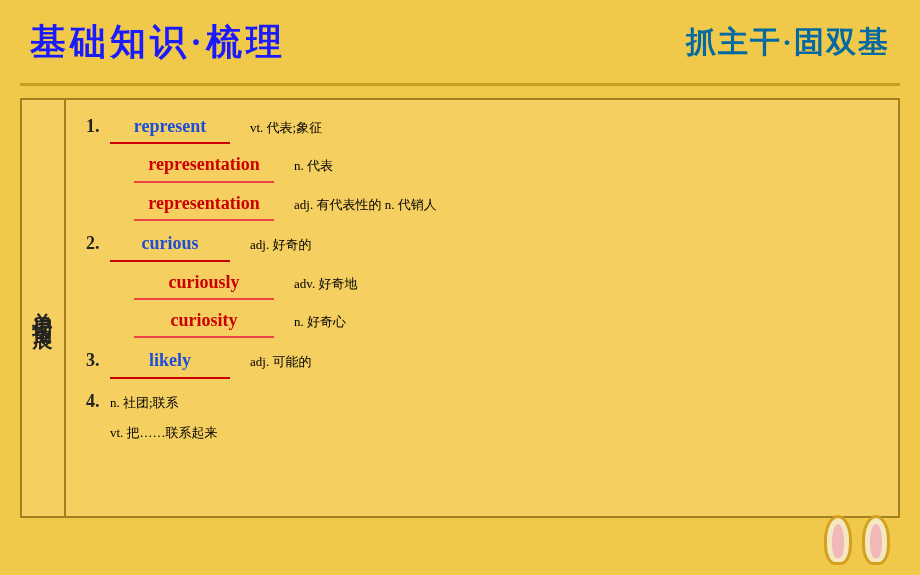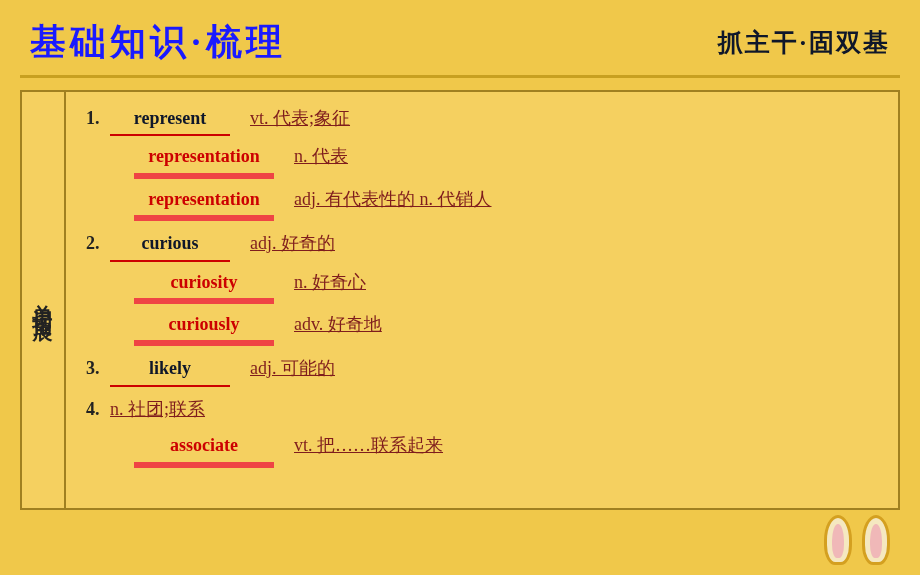--- a/index.html
+++ b/index.html
@@ -11,34 +11,34 @@
       font-family: "SimSun", "STSong", "Microsoft YaHei", serif;
       overflow: hidden;
       position: relative;
     }
 
     
     .header {
       display: flex;
       justify-content: space-between;
       align-items: center;
-      padding: 18px 30px 8px 30px;
+      padding: 18px 30px 16px 30px;
     }
 
     .header-left {
       font-size: 36px;
       font-weight: bold;
       color: #1a1aff;
       letter-spacing: 4px;
     }
 
     .header-right {
-      font-size: 25px;
-      font-weight: bold;
-      color: #0f172a;
+      font-size: 30px;
+      font-weight: bold;
+      color: #0369a1;
       letter-spacing: 2px;
     }
 
     
     .divider {
       height: 3px;
       background-color: #c8a020;
       margin: 0 20px;
     }
 
@@ -91,46 +91,45 @@
 
     .entry-number {
       font-size: 18px;
       font-weight: bold;
       color: #222;
       min-width: 24px;
     }
 
     .word-underline {
       font-size: 18px;
-      color: #0f172a;
+      color: #1d4ed8;
       font-weight: bold;
       border-bottom: 2px solid #cc0000;
       min-width: 120px;
       text-align: center;
       margin-right: 20px;
       padding: 0 4px;
     }
 
     .word-underline-indent {
       font-size: 18px;
       color: #cc0000;
       font-weight: bold;
-      border-bottom: 6px solid #ef4444;
+      border-bottom: 2px solid #ef4444;
       min-width: 140px;
       text-align: center;
       margin-left: 24px;
       margin-right: 20px;
       padding: 0 4px;
     }
 
     .definition {
-      font-size: 18px;
-      color: #7f1d1d;
+      font-size: 13px;
+      color: #000000;
       line-height: 1.8;
-      text-decoration: underline;
     }
 
     
     .rabbit {
       position: absolute;
       bottom: 10px;
       right: 30px;
       display: flex;
       gap: 10px;
     }
@@ -192,44 +191,43 @@
         </div>
       </div>
       <div class="entry-group">
         <div class="entry-row">
           <span class="entry-number">2.</span>
           <span class="word-underline">curious</span>
           <span class="definition">adj. 好奇的</span>
         </div>
         <div class="entry-row">
           <span style="min-width: 24px;"></span>
+          <span class="word-underline-indent">curiously</span>
+          <span class="definition">adv. 好奇地</span>
+        </div>
+        <div class="entry-row">
+          <span style="min-width: 24px;"></span>
           <span class="word-underline-indent">curiosity</span>
           <span class="definition">n. 好奇心</span>
-        </div>
-        <div class="entry-row">
-          <span style="min-width: 24px;"></span>
-          <span class="word-underline-indent">curiously</span>
-          <span class="definition">adv. 好奇地</span>
         </div>
       </div>
       <div class="entry-group">
         <div class="entry-row">
           <span class="entry-number">3.</span>
           <span class="word-underline">likely</span>
           <span class="definition">adj. 可能的</span>
         </div>
       </div>
       <div class="entry-group">
         <div class="entry-row">
           <span class="entry-number">4.</span>
           <span class="definition">n. 社团;联系</span>
         </div>
         <div class="entry-row">
           <span style="min-width: 24px;"></span>
-          <span class="word-underline-indent">associate</span>
           <span class="definition">vt. 把……联系起来</span>
         </div>
       </div>
     </div>
 </div>
 
 <div class="rabbit">
   <div class="rabbit-ear"></div>
   <div class="rabbit-ear"></div>
 </div>

